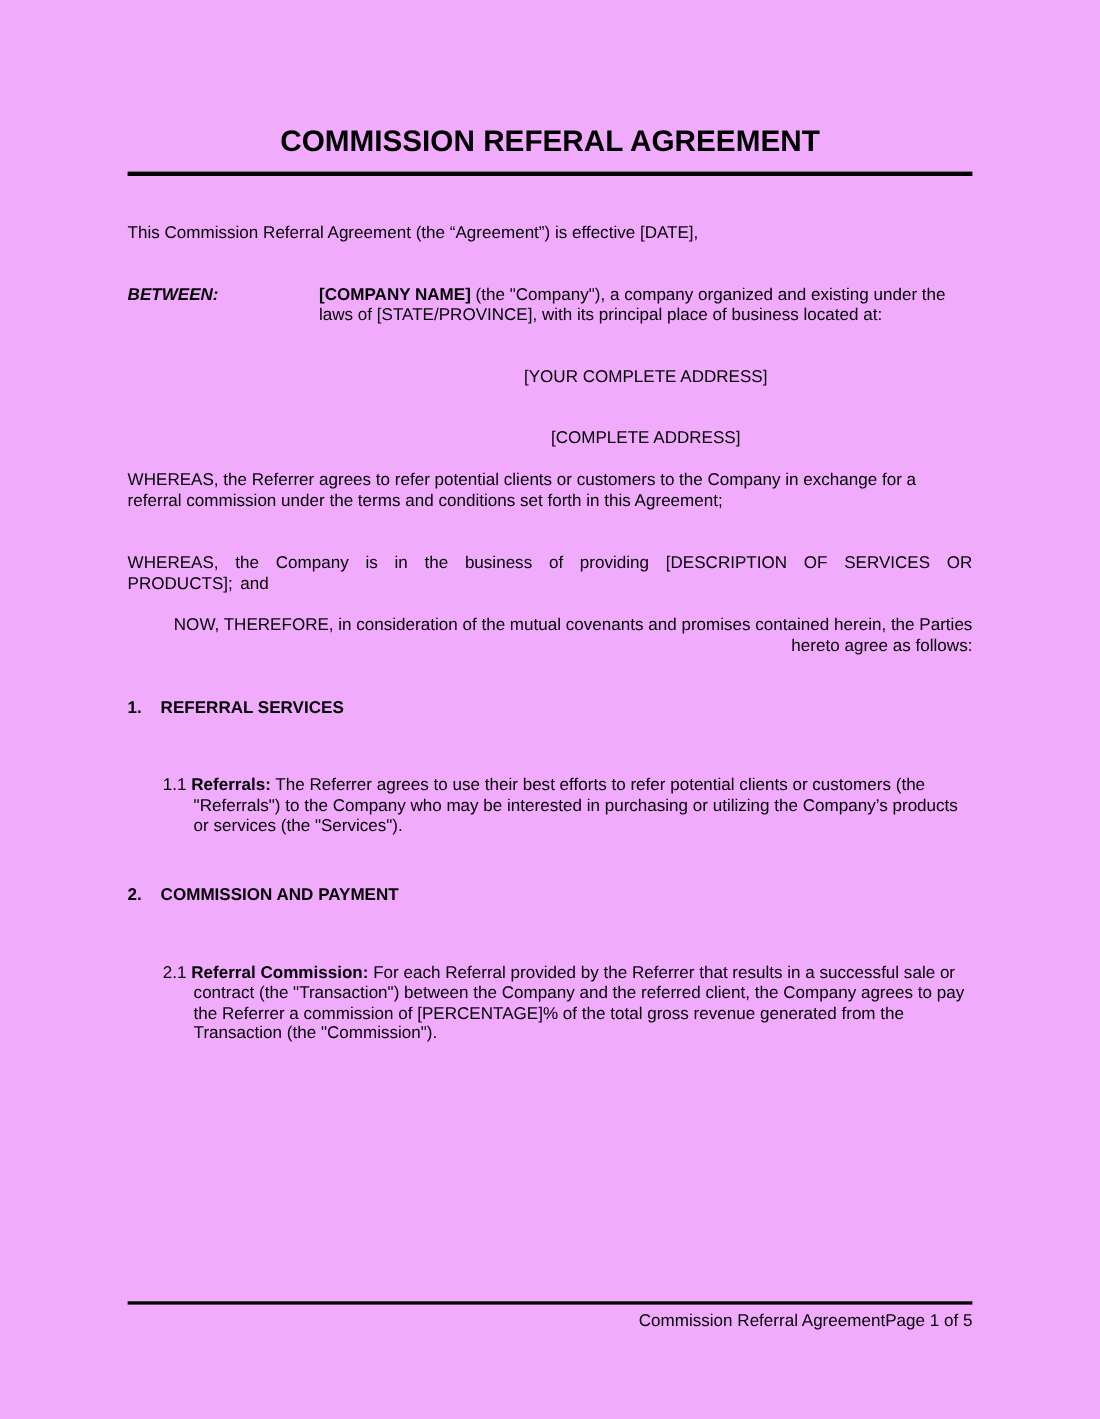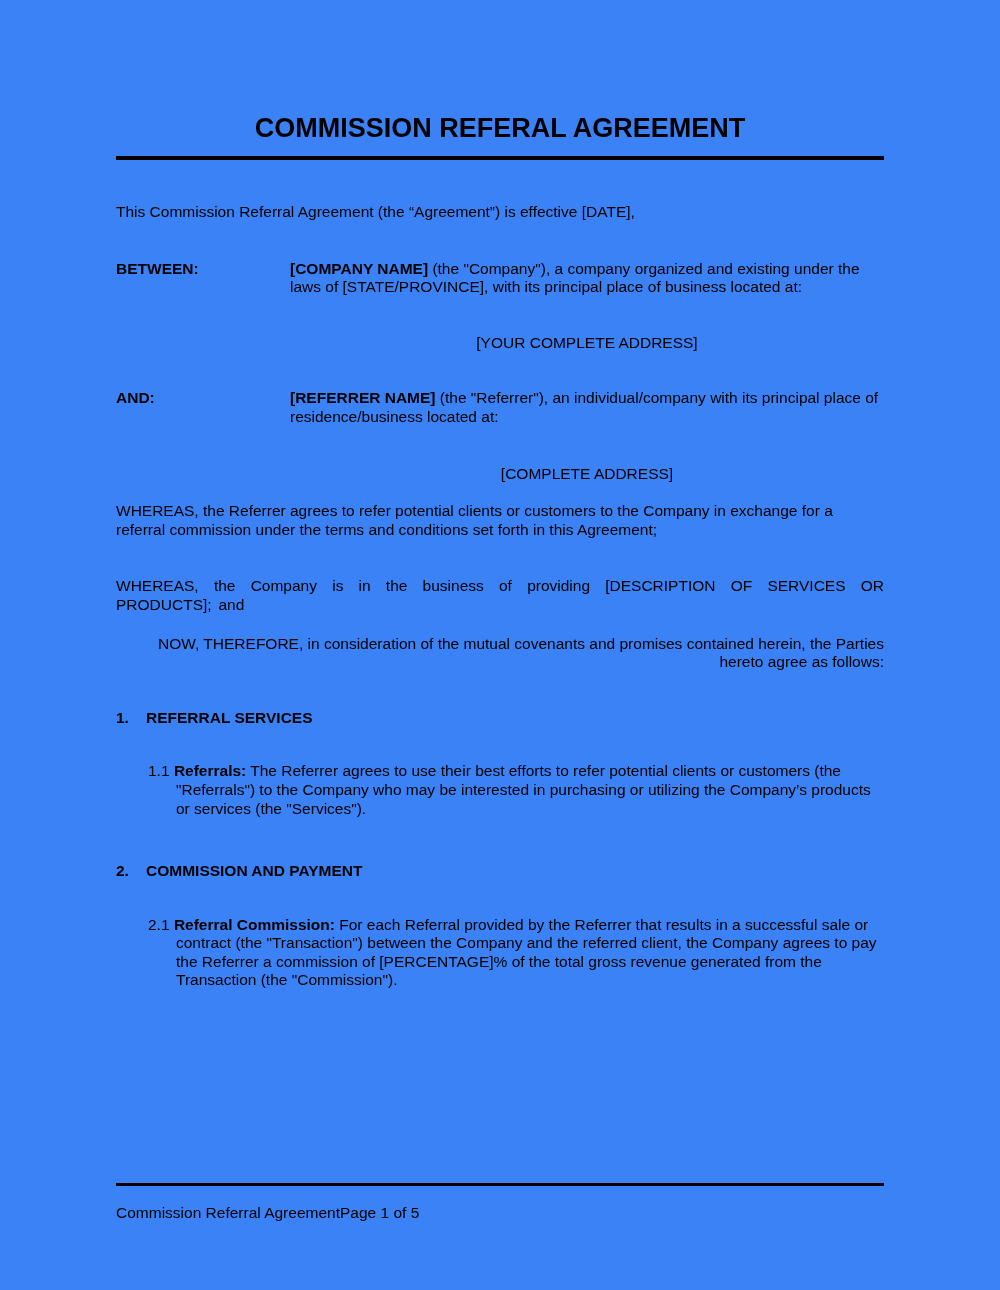--- a/index.html
+++ b/index.html
@@ -4,21 +4,21 @@
 <style>
   html, body {
     margin: 0;
     padding: 0;
     background: #ffffff;
   }
   .page {
     position: relative;
     width: 1000px;
     height: 1290px;
-    background: #3b82f6;
+    background: #f0abfc;
     color: #000000;
     font-family: "Liberation Sans", "DejaVu Sans", sans-serif;
     font-size: 15.5px;
     line-height: 1.2;
     overflow: hidden;
     box-sizing: border-box;
   }
   .content {
     padding: 0 116px;
   }
@@ -40,20 +40,21 @@
     margin-top: 43px;
   }
   .party-row {
     display: flex;
     margin-top: 38px;
   }
   .party-row.second { margin-top: 37px; }
   .party-label {
     flex: 0 0 174px;
     font-weight: bold;
+    font-style: italic;
   }
   .party-text {
     flex: 1;
   }
   .address-line {
     margin-left: 174px;
     margin-top: 37px;
     text-align: center;
   }
   .address-line.second { margin-top: 38px; }
@@ -72,62 +73,58 @@
     margin-top: 37px;
   }
   .section-heading.second { margin-top: 44px; }
   .sec-num {
     flex: 0 0 30px;
   }
   .clause {
     margin-left: 32px;
     padding-left: 28px;
     text-indent: -28px;
-    margin-top: 35px;
+    margin-top: 52px;
   }
   .clause.tight { margin-top: 22px; }
   .clause.tighter { margin-top: 24px; }
   .clause .lead { font-weight: bold; }
   .footer {
     position: absolute;
     left: 116px;
     right: 116px;
     top: 1183px;
   }
   .rule-footer {
     height: 3px;
     background: #000000;
   }
   .footer-row {
     display: flex;
-    justify-content: flex-start;
-    margin-top: 18px;
+    justify-content: flex-end;
+    margin-top: 6px;
   }
 </style>
 </head>
 <body>
 
 <div class="page">
   <div class="content">
 
     <h1 class="doc-title">COMMISSION REFERAL AGREEMENT</h1>
     <div class="rule-thick"></div>
 
     <p class="intro">This Commission Referral Agreement (the “Agreement”) is effective [DATE],</p>
 
     <div class="party-row">
       <div class="party-label">BETWEEN:</div>
       <div class="party-text"><b>[COMPANY NAME]</b> <span>(the "Company"), a company organized and existing under the laws of [STATE/PROVINCE], with its principal place of business located at:</span></div>
     </div>
     <div class="address-line">[YOUR COMPLETE ADDRESS]</div>
 
-    <div class="party-row second">
-      <div class="party-label">AND:</div>
-      <div class="party-text"><b>[REFERRER NAME]</b> <span>(the "Referrer"), an individual/company with its principal place of residence/business located at:</span></div>
-    </div>
     <div class="address-line second">[COMPLETE ADDRESS]</div>
 
     <p class="recital">WHEREAS, the Referrer agrees to refer potential clients or customers to the Company in exchange for a referral commission under the terms and conditions set forth in this Agreement;</p>
     <p class="recital first">WHEREAS, the Company is in the business of providing [DESCRIPTION OF SERVICES OR PRODUCTS]; and</p>
     <p class="recital last">NOW, THEREFORE, in consideration of the mutual covenants and promises contained herein, the Parties hereto agree as follows:</p>
 
     <div class="section-heading">
       <span class="sec-num">1.</span>
       <span>REFERRAL SERVICES</span>
     </div>

